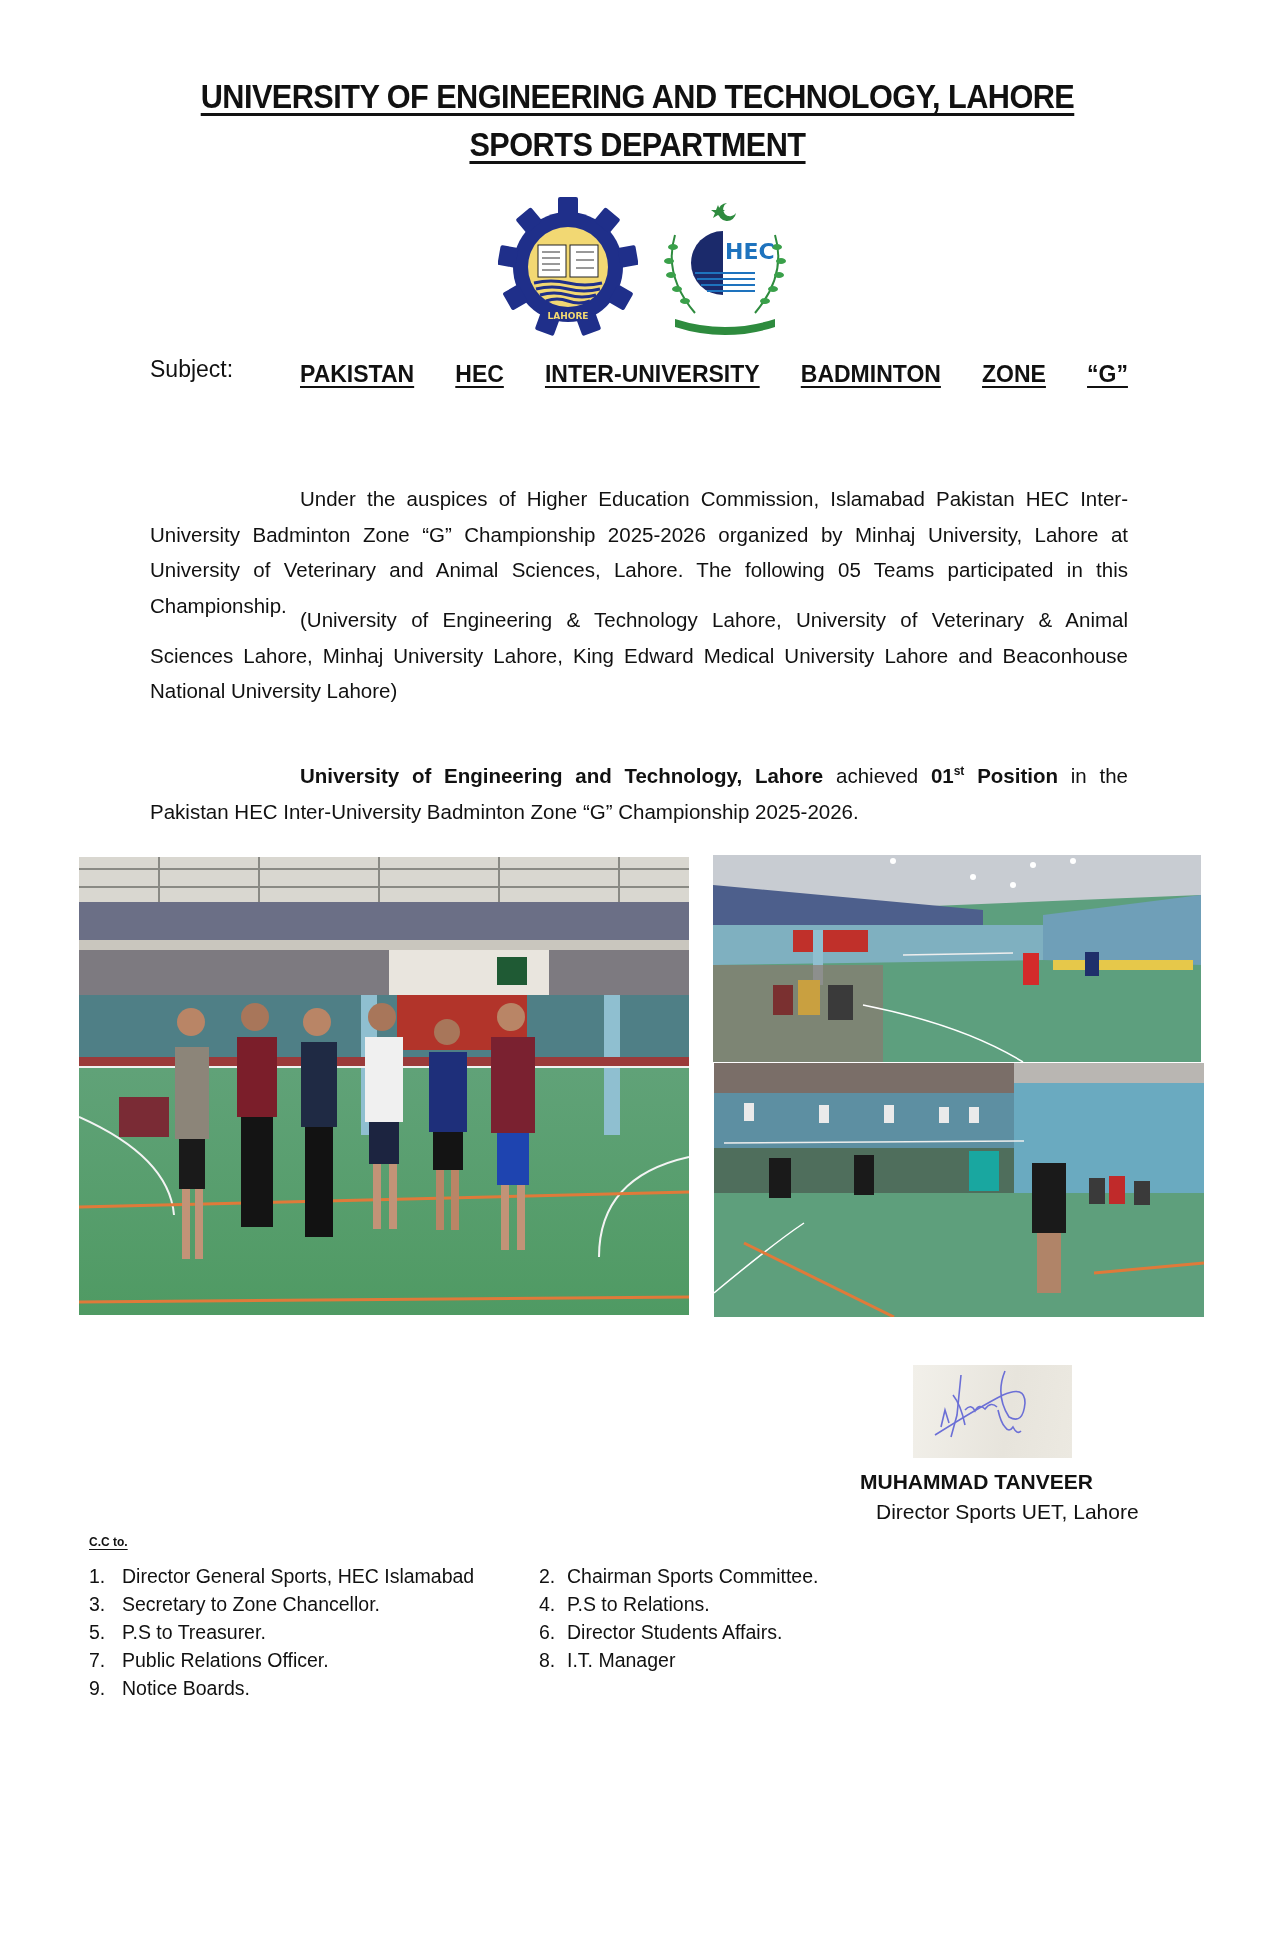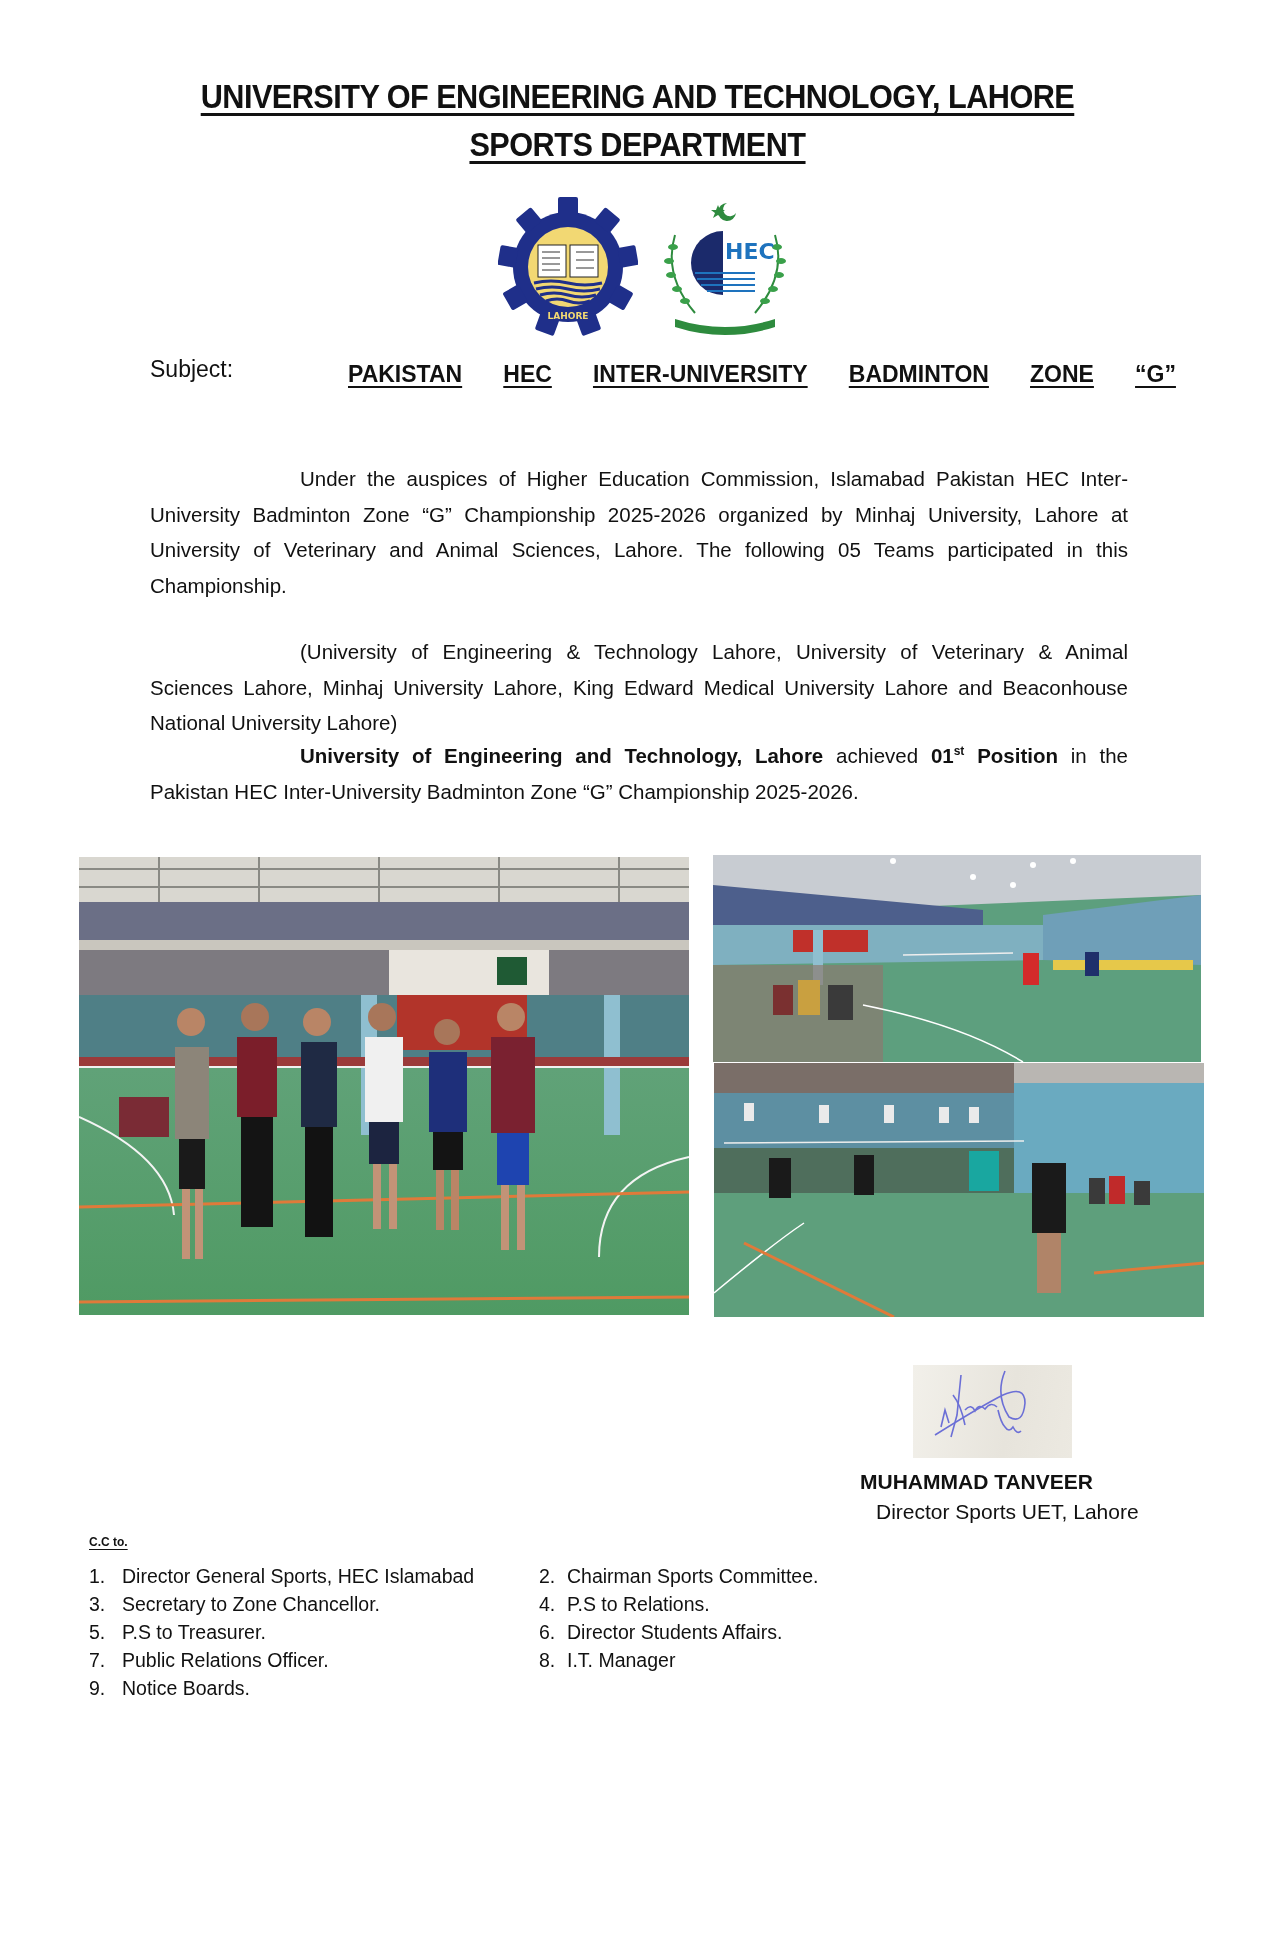--- a/index.html
+++ b/index.html
@@ -10,27 +10,27 @@
            letter-spacing:-0.6px; transform:scaleX(0.93); transform-origin:center; }
   .title span { text-decoration:underline; text-decoration-thickness:3px; text-underline-offset:5px; }
   .t1 { top:78px; } .t2 { top:126px; }
 
   .logo { top:195px; }
   .uet-logo { left:498px; width:140px; height:145px; }
   .hec-logo { left:655px; width:140px; height:145px; }
 
   .subject-label { left:150px; top:356px; font-size:23px; }
   .subject-text { left:300px; top:356px; width:828px; font-size:23px; font-weight:bold;
-                  line-height:36px; text-align:justify; text-align-last:left;margin-left:48px; }
+                  line-height:36px; text-align:justify; text-align-last:left; }
   .subject-text span { text-decoration:underline; text-decoration-thickness:2px; text-underline-offset:4px; }
   .subject-text .line1 { display:flex; justify-content:space-between; }
 
-  .para { left:150px; width:978px; font-size:20.5px; line-height:35.5px; text-align:justify; }
+  .para { left:150px; width:978px; font-size:20.5px; line-height:35.5px; text-align:justify;margin-top:20px; }
   .p1 { top:461px; }
-  .p2 { top:634px; }
+  .p2 { top:582px; }
   .p3 { top:738px; }
   .indent { display:inline-block; width:150px; }
   .para b { font-weight:bold; }
   sup { font-size:12px; line-height:0; }
 
   .photo { overflow:hidden; }
   .photo-1 { left:79px; top:857px; width:610px; height:458px; }
   .photo-2 { left:713px; top:855px; width:488px; height:207px; }
   .photo-3 { left:714px; top:1063px; width:490px; height:254px; }
 

